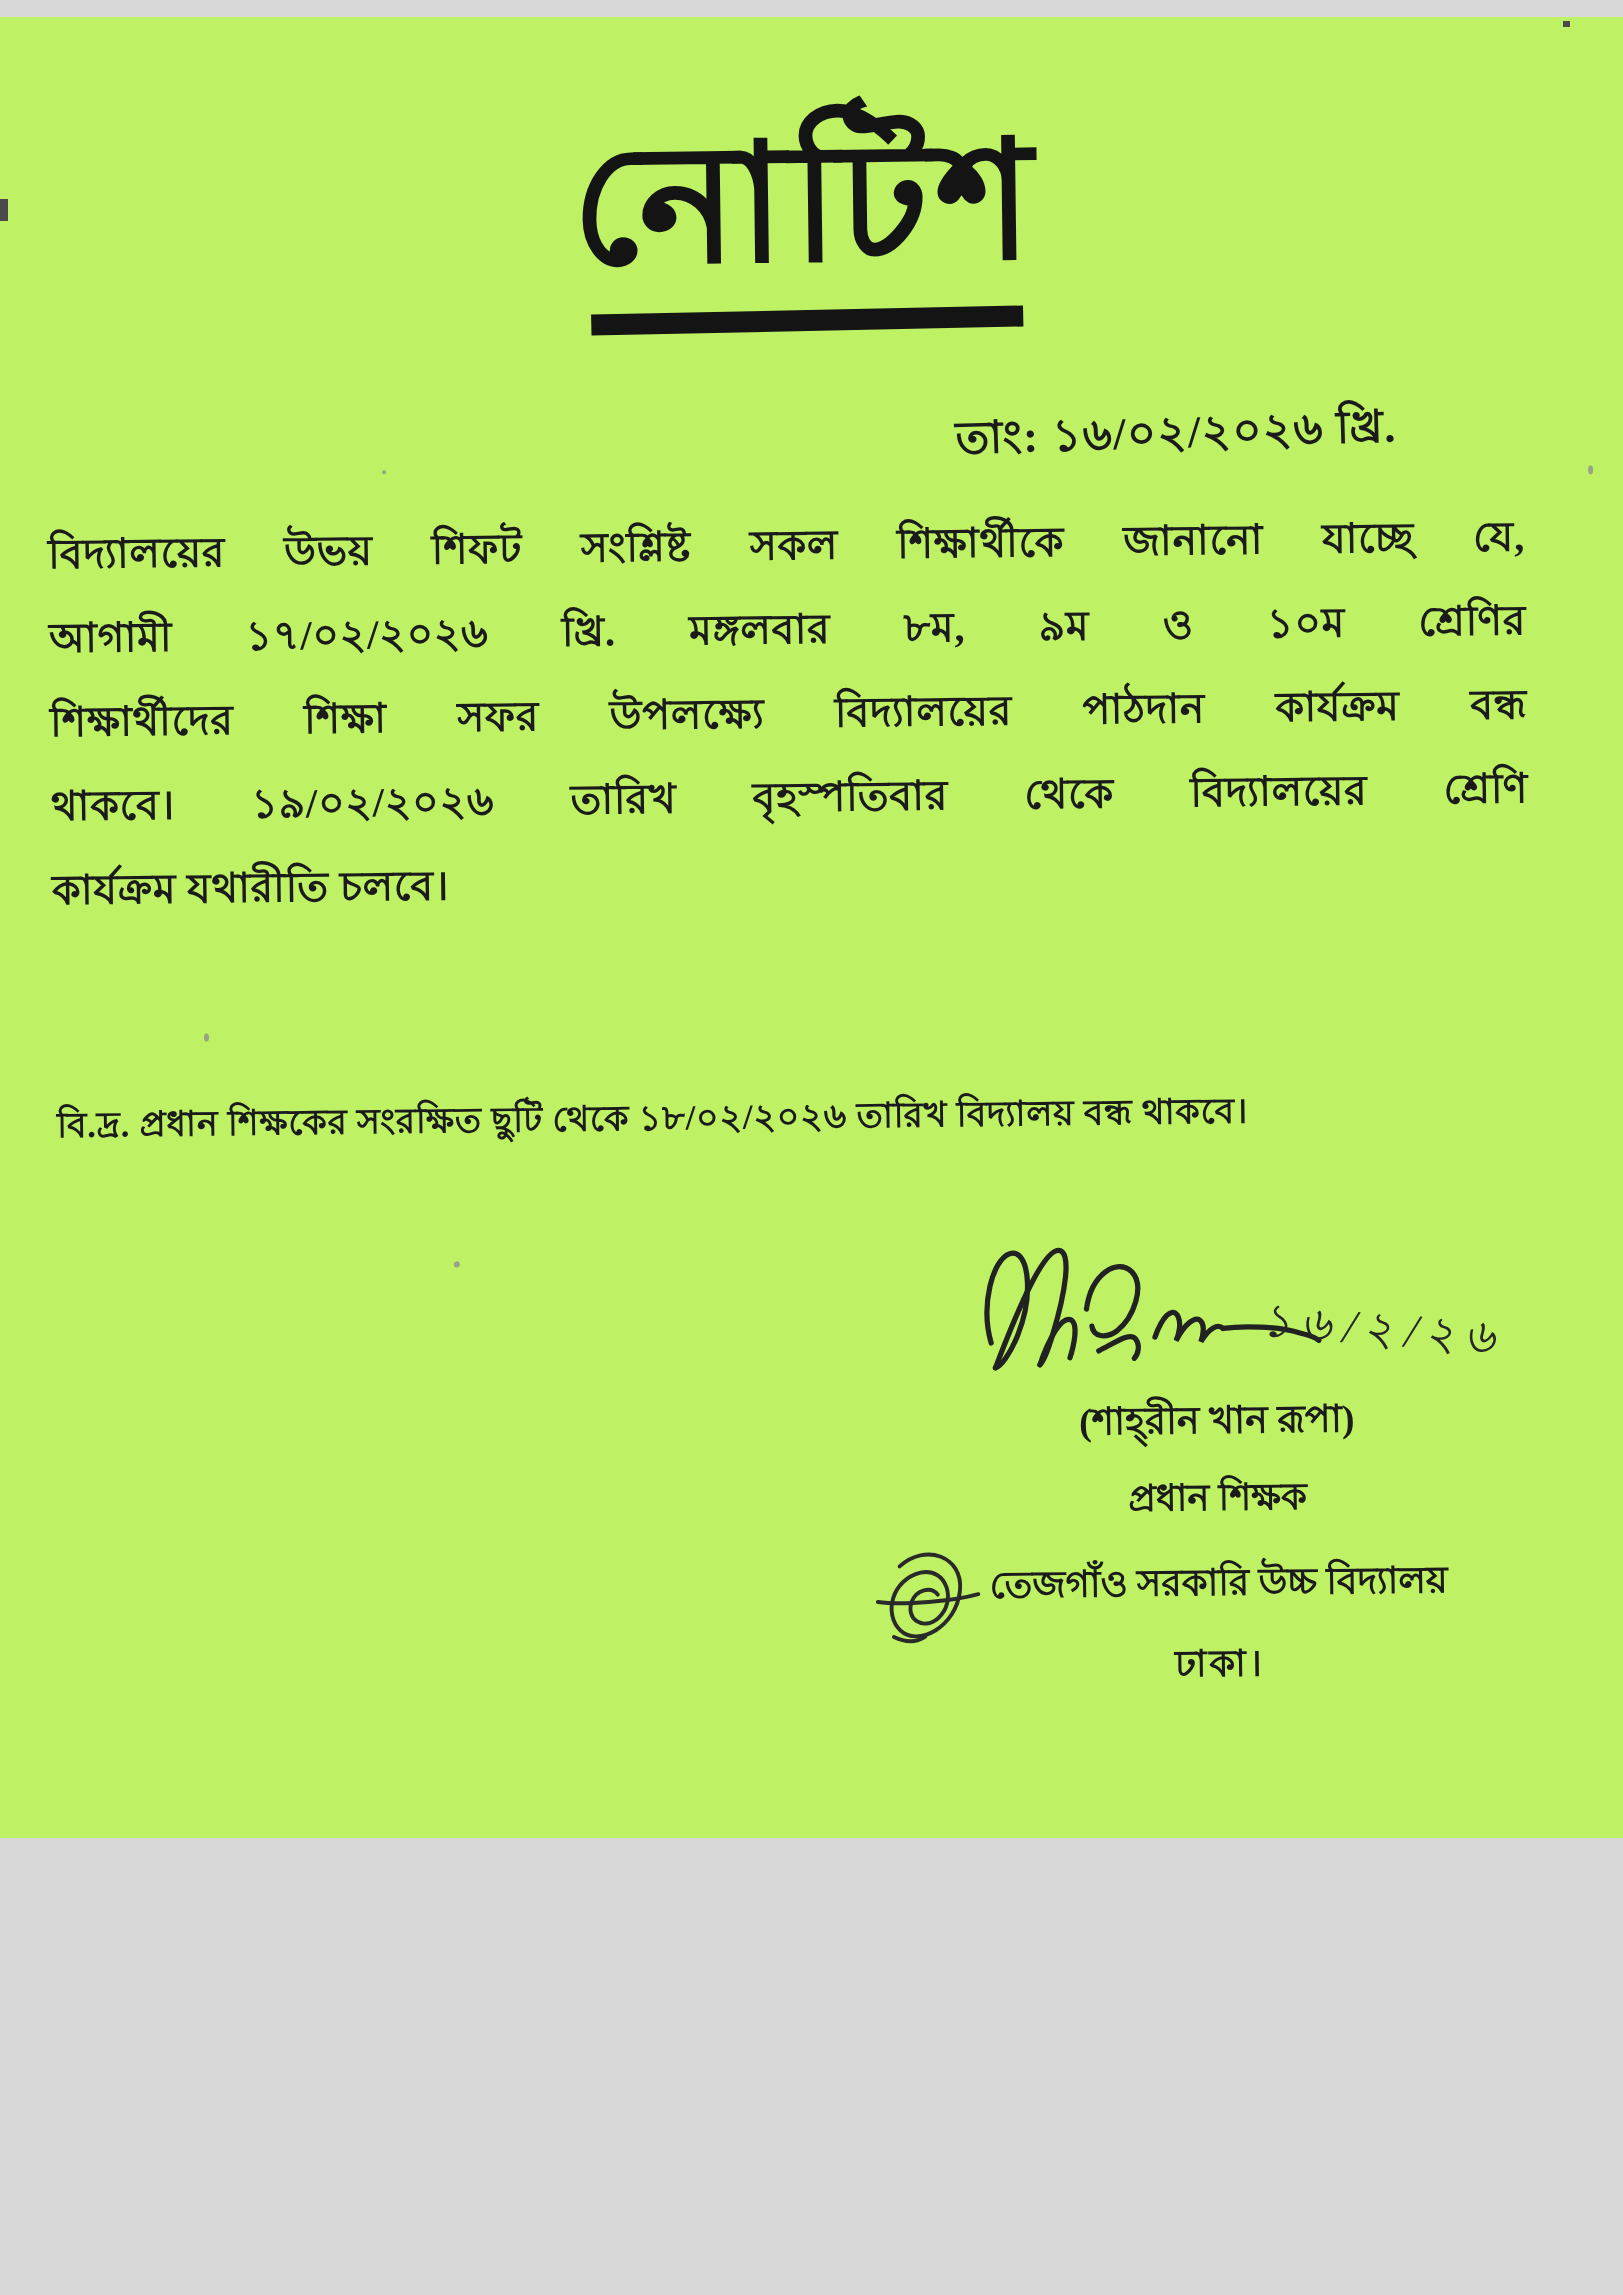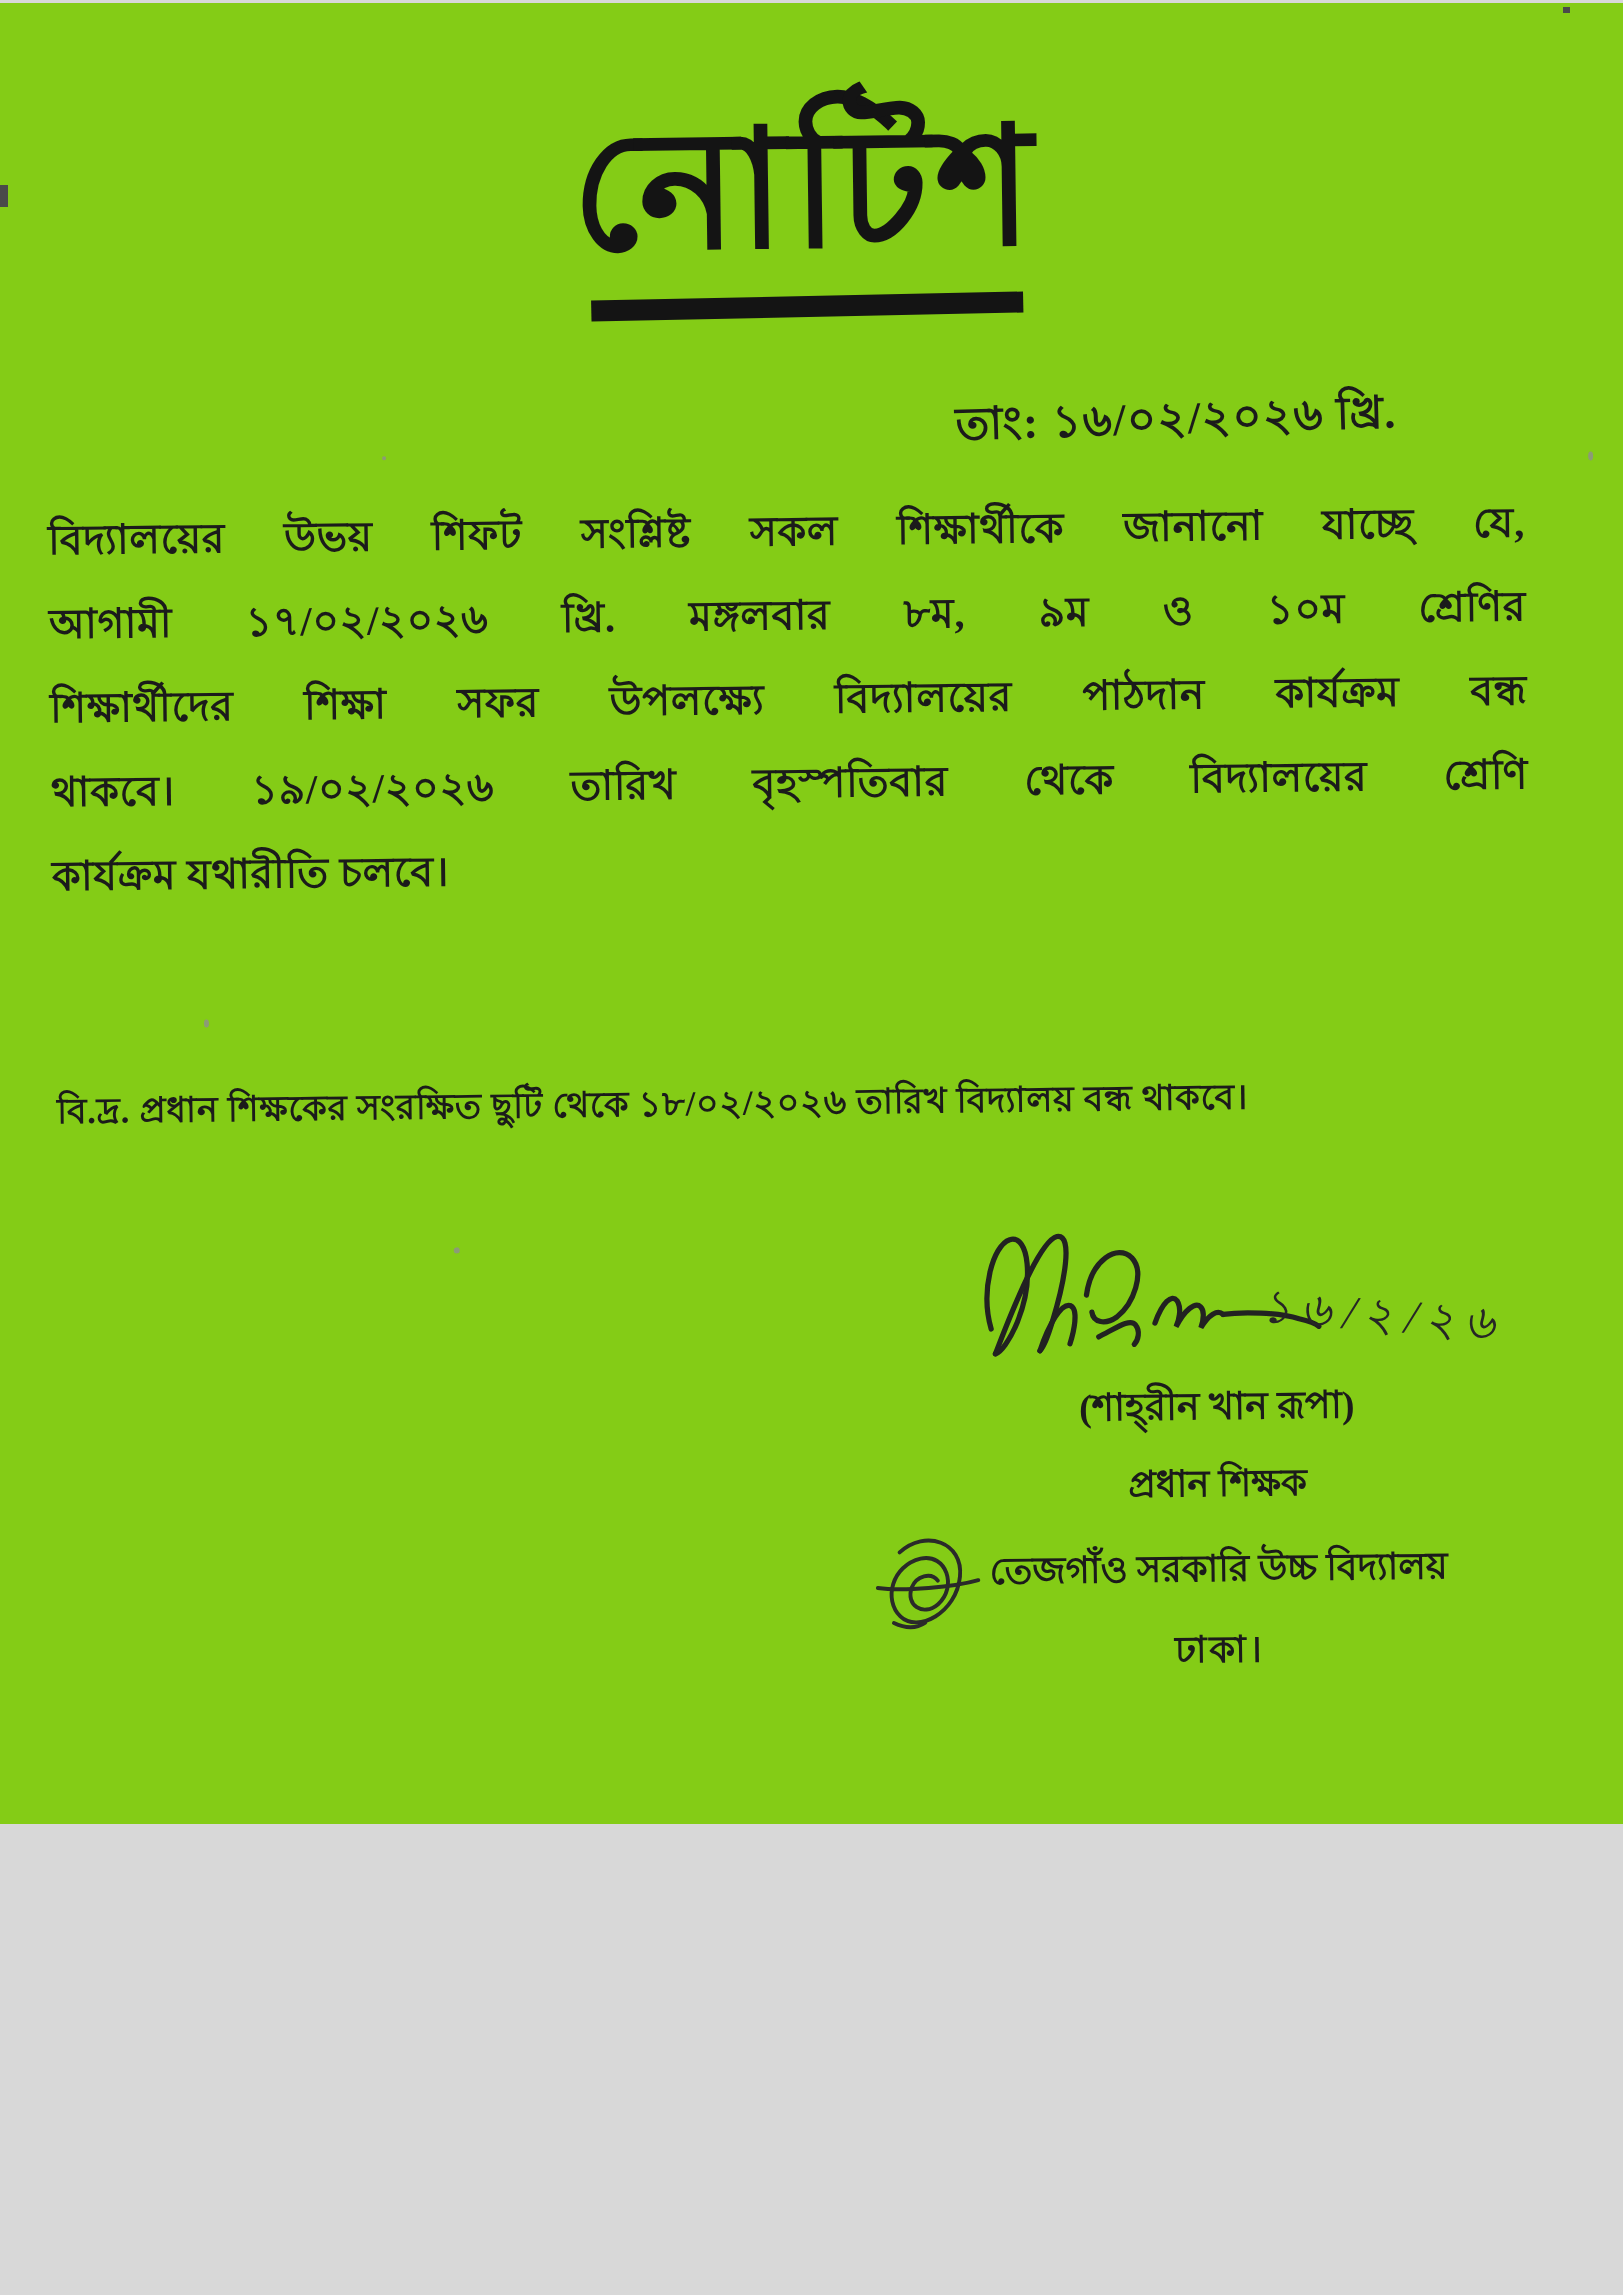--- a/index.html
+++ b/index.html
@@ -1,20 +1,20 @@
 <!DOCTYPE html>
 <html style="font-size:10.5px"><head>
 <meta charset="utf-8">
 <style>
   html,body { margin:0; padding:0; background:#d8d8d8; }
   .page {
     position:relative;
     width:1623px; height:1821px;
-    margin:3px auto;
-    background:#84cc16;
+    margin:17px auto;
+    background:#bef264;
     overflow:hidden;
     font-family:"Liberation Serif","DejaVu Serif",serif;
     color:#1b1b1b;
   }
   
   .content {
     position:absolute; inset:0;
     transform:rotate(-0.7deg);
     transform-origin:50% 38%;
   }

